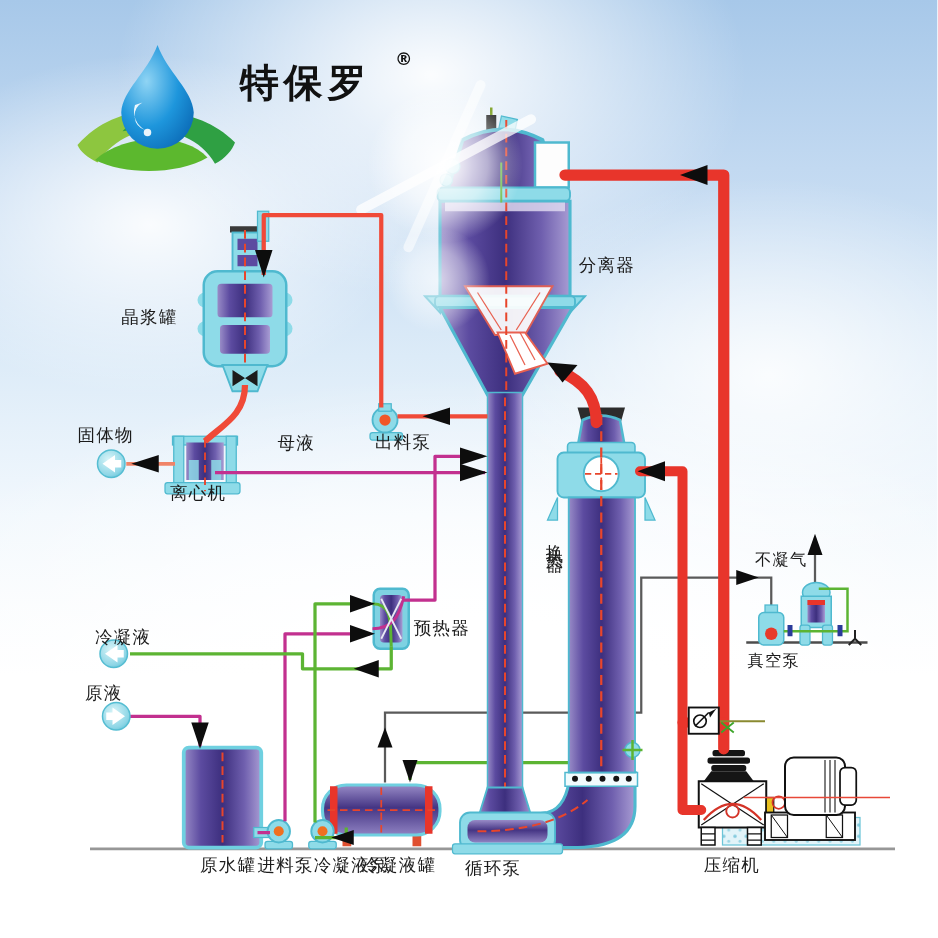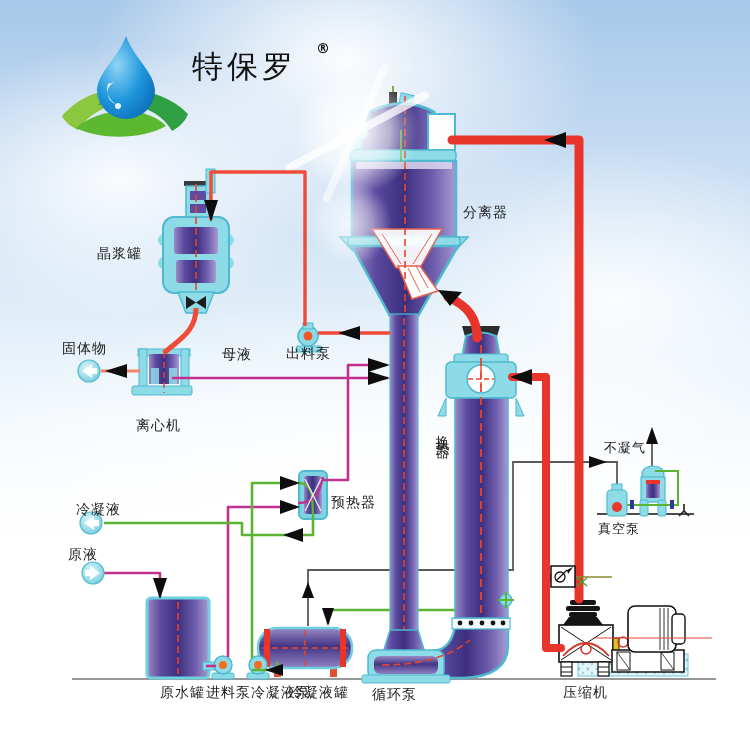--- a/index.html
+++ b/index.html
@@ -10,21 +10,21 @@
       radial-gradient(48% 34% at 46% 8%, rgba(255,255,255,.95) 0%, rgba(255,255,255,0) 70%),
       radial-gradient(40% 26% at 16% 24%, rgba(255,255,255,.9) 0%, rgba(255,255,255,0) 70%),
       radial-gradient(46% 30% at 82% 40%, rgba(255,255,255,.85) 0%, rgba(255,255,255,0) 70%),
       radial-gradient(70% 40% at 50% 80%, #ffffff 35%, rgba(255,255,255,0) 100%),
       linear-gradient(180deg,#a7c8e9 0%,#c2d9f1 18%,#dcebf8 38%,#f2f8fd 55%,#ffffff 72%,#ffffff 100%);
   }
   svg{position:absolute;left:0;top:0;}
   .lbl{position:absolute;font-size:14px;color:#1b1b1b;white-space:nowrap;letter-spacing:1px;}
   .lbl-v{writing-mode:vertical-rl;letter-spacing:5px;}
   #logo{position:absolute;left:58px;top:28px;width:250px;height:115px;}
-  #logo .cn{position:absolute;left:134px;top:18px;font-size:31px;font-weight:normal;color:#111;letter-spacing:4px;}
+  #logo .cn{position:absolute;left:134px;top:18px;font-size:31px;font-weight:bold;color:#111;letter-spacing:4px;}
   #logo .reg{position:absolute;left:258px;top:12px;font-size:14px;font-weight:bold;color:#111;}
   #logo .en{position:absolute;left:133px;top:58px;font-size:21px;font-weight:bold;color:#111;
             font-family:"Liberation Serif","DejaVu Serif",serif;letter-spacing:1px;}
 </style>
 </head>
 <body>
 
 <div id="stage">
 
 <svg width="750" height="750" viewBox="0 0 750 750">
@@ -359,22 +359,22 @@
 </svg>
 
 <div id="logo">
   <span class="cn">特保罗</span>
   <span class="reg">®</span>
 </div>
 
 <div class="lbl" style="left:97px;top:245px;">晶浆罐</div>
 <div class="lbl" style="left:62px;top:340px;">固体物</div>
 <div class="lbl" style="left:222px;top:346px;">母液</div>
-<div class="lbl" style="left:286px;top:345px;">出料泵</div>
-<div class="lbl" style="left:136px;top:417px;text-align:right;">离心机</div>
+<div class="lbl" style="left:300px;top:345px;">出料泵</div>
+<div class="lbl" style="left:136px;top:386px;text-align:right;">离心机</div>
 <div class="lbl" style="left:463px;top:204px;">分离器</div>
 <div class="lbl lbl-v" style="left:434px;top:424px;">换热器</div>
 <div class="lbl" style="left:331px;top:494px;">预热器</div>
 <div class="lbl" style="left:76px;top:501px;text-align:right;">冷凝液</div>
 <div class="lbl" style="left:68px;top:546px;">原液</div>
 <div class="lbl" style="left:604px;top:423px;font-size:13px;margin-top:16px;">不凝气</div>
 <div class="lbl" style="left:598px;top:520px;font-size:13px;">真空泵</div>
 <div class="lbl" style="left:160px;top:684px;">原水罐</div>
 <div class="lbl" style="left:206px;top:684px;">进料泵</div>
 <div class="lbl" style="left:251px;top:684px;">冷凝液泵</div>

